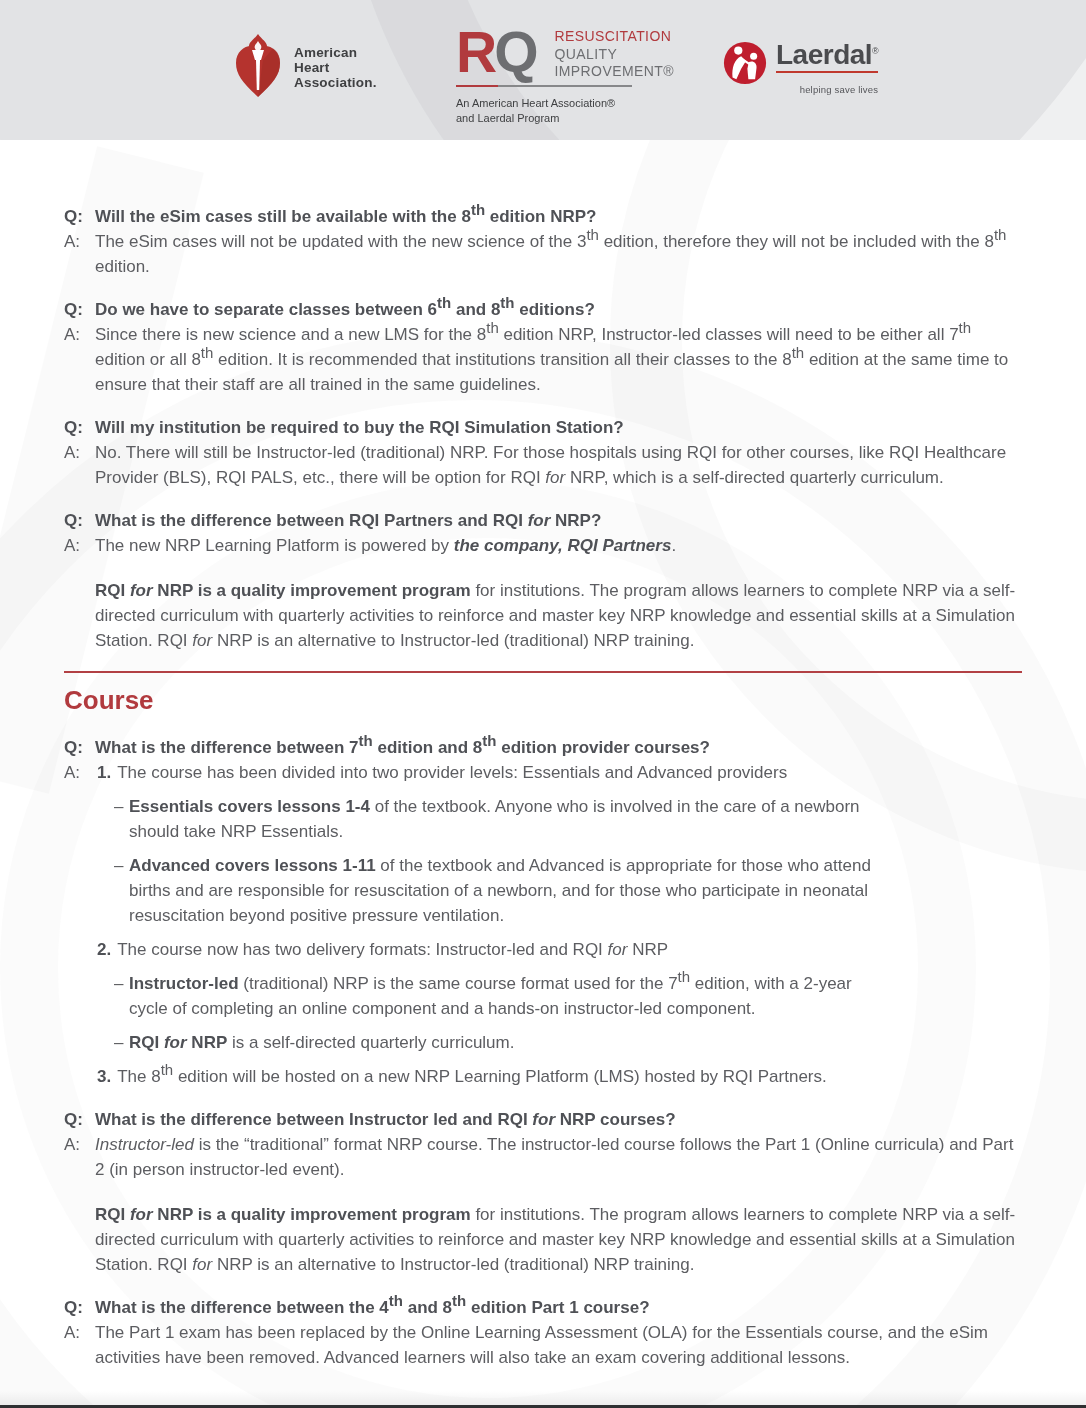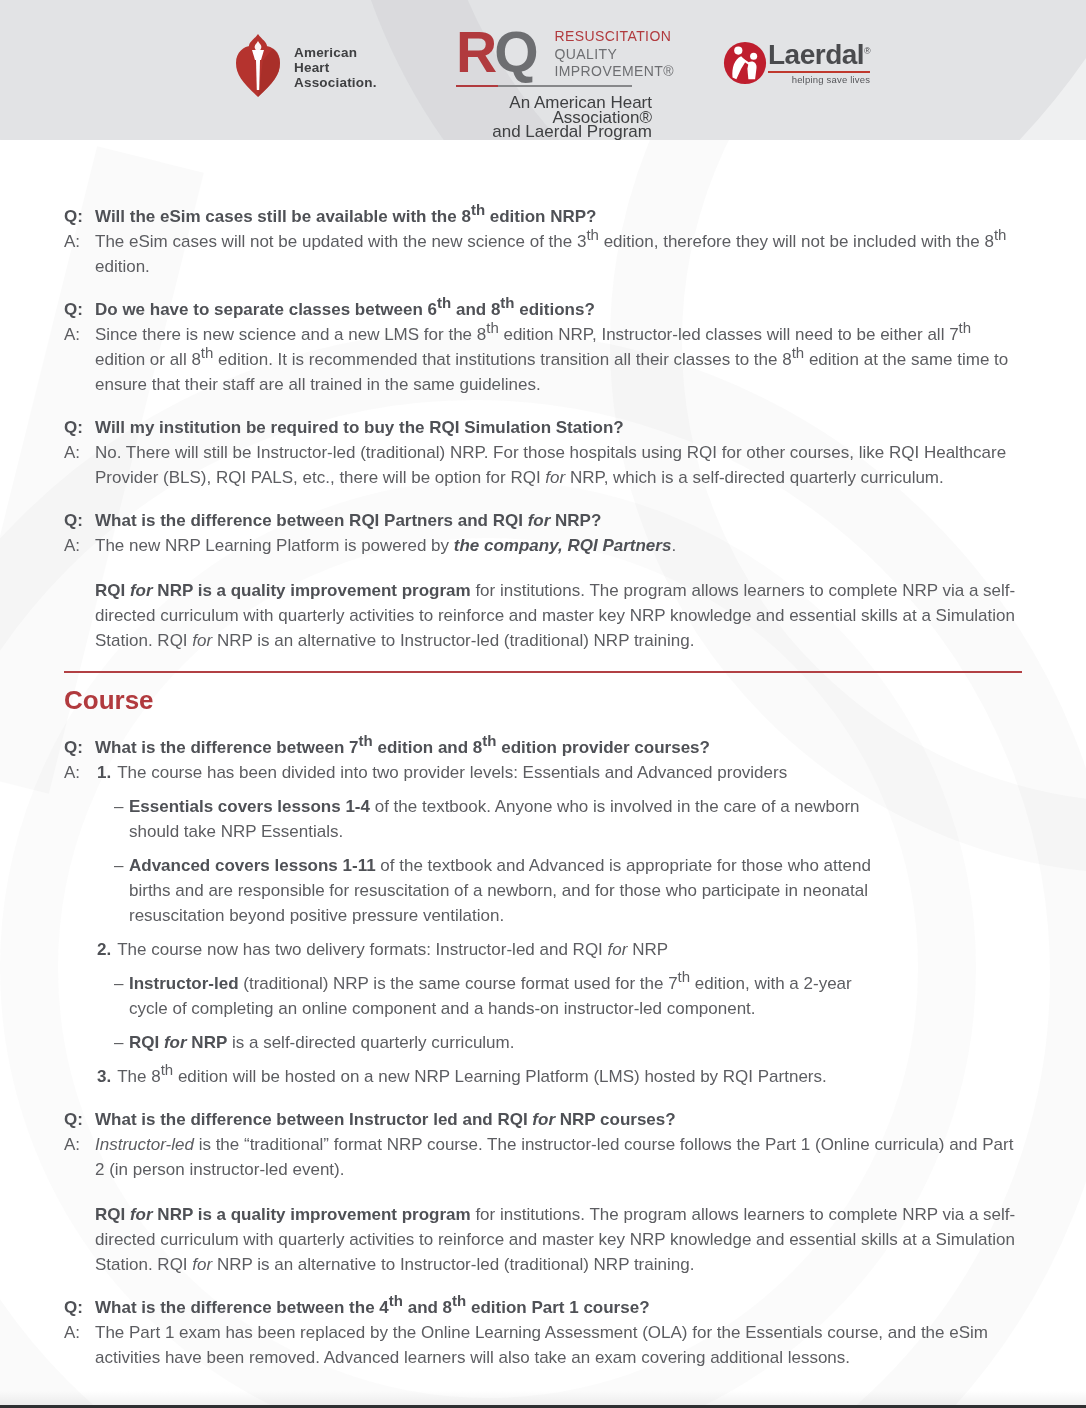--- a/index.html
+++ b/index.html
@@ -26,27 +26,27 @@
   .rqi-row{display:flex;align-items:flex-start;}
   .rqi-r,.rqi-q{font-size:57px;font-weight:700;line-height:52px;letter-spacing:-3px;}
   .rqi-r{color:#b13a3e;}
   .rqi-q{color:#6d6e71;}
   .rqi-bar{width:4px;height:55px;background:#6d6e71;margin:0 9px 0 10px;}
   .rqi-words{font-size:14px;line-height:17.5px;letter-spacing:.4px;color:#6d6e71;padding-top:2px;}
   .rqi-words .w1{color:#b13a3e;}
   .rqi-underline{margin-top:4px;height:2px;display:flex;width:176px;}
   .u-red{width:42px;background:#b13a3e;}
   .u-gray{flex:1;background:#87888a;}
-  .rqi-tag{margin-top:9px;text-align:right;font-size:17px;color:#3f4042;line-height:14.5px;width:196px;}
-  
-  .laerdal{left:722px;top:40px;display:flex;align-items:flex-start;}
+  .rqi-tag{margin-top:9px;text-align:left;font-size:11px;color:#3f4042;line-height:14.5px;width:196px;}
+  
+  .laerdal{left:722px;top:40px;display:flex;align-items:flex-start;gap:8px;}
   .laerdal-name{font-size:28px;font-weight:700;color:#4a4b4e;letter-spacing:-.5px;line-height:30px;}
   .laerdal-name .reg{font-size:9px;vertical-align:super;line-height:0;font-weight:400;}
   .laerdal-line{height:2px;background:#c0392e;margin-top:1px;}
-  .laerdal-tag{font-size:9.5px;color:#55565a;text-align:right;margin-top:1px;letter-spacing:.2px;}
+  .laerdal-tag{font-size:9.5px;color:#55565a;text-align:right;margin-top:11px;letter-spacing:.2px;}
   
   .content{position:absolute;left:64px;right:64px;top:140px;padding-top:64px;z-index:2;
            font-size:17px;line-height:25px;}
   .row{display:flex;align-items:flex-start;}
   .lab{flex:0 0 31px;}
   .qlab{font-weight:700;color:#4f5156;}
   .qtext{margin:0;font-weight:700;color:#4f5156;flex:1;}
   .abody{flex:1;min-width:0;}
   .para{margin:0;}
   .para + .para{margin-top:20px;}

